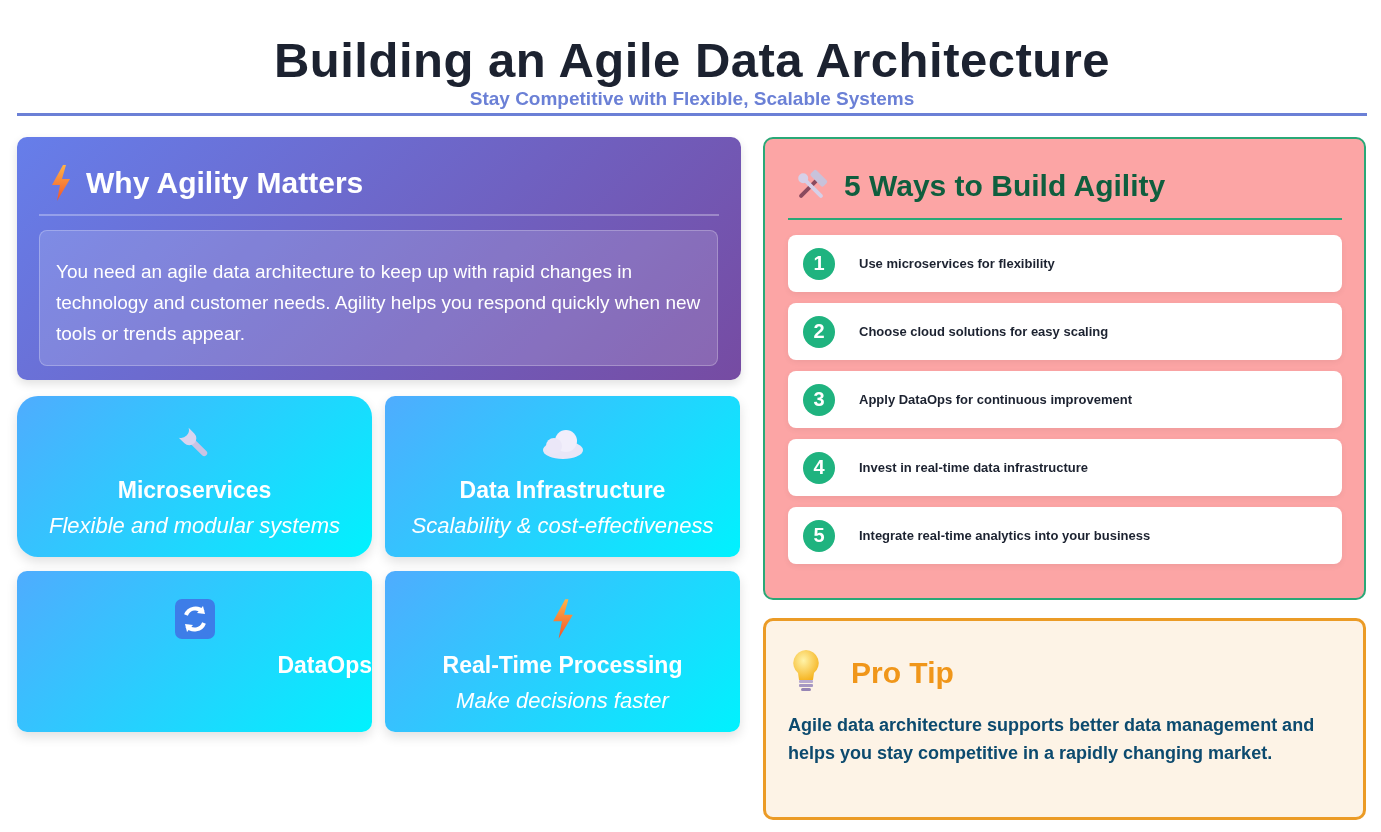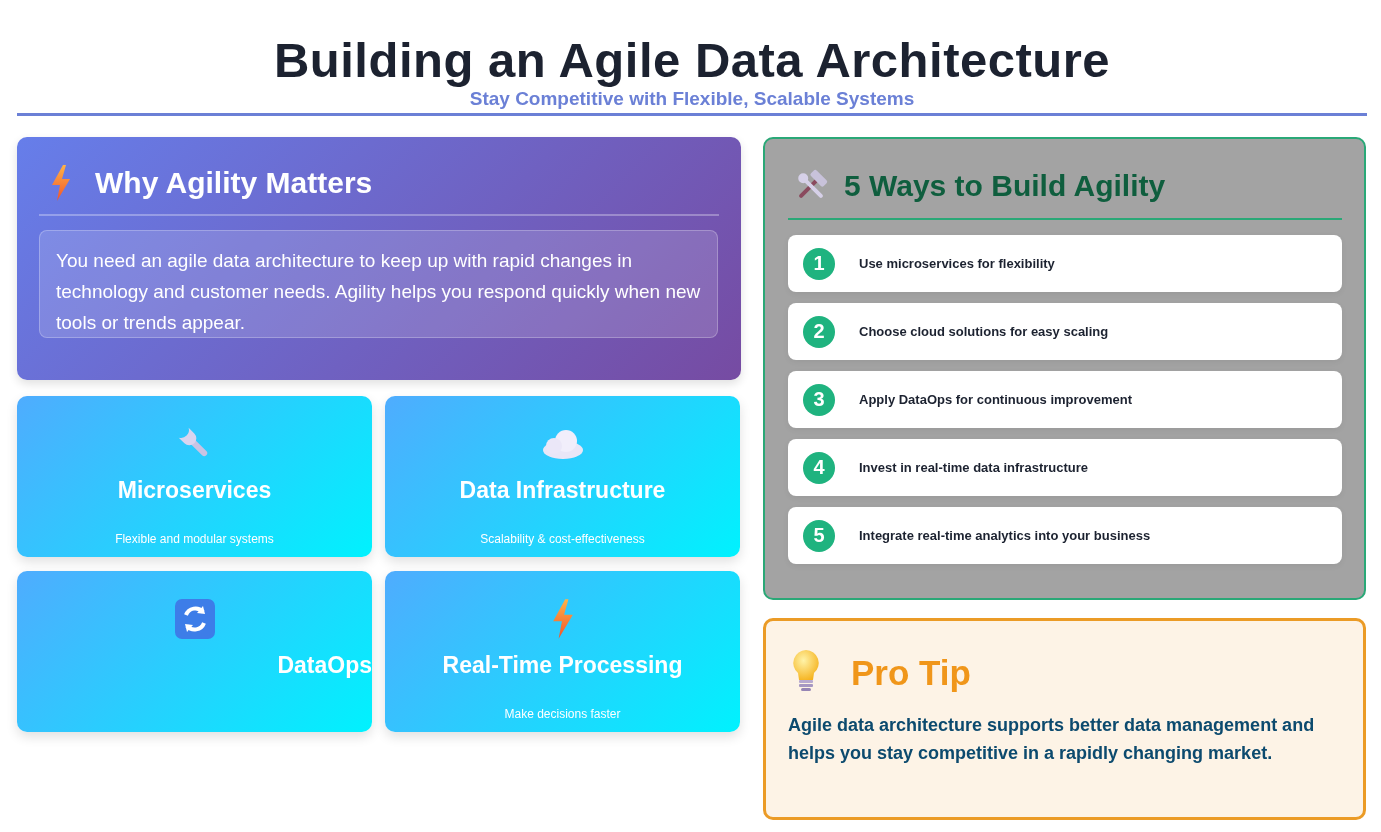--- a/index.html
+++ b/index.html
@@ -7,46 +7,46 @@
   body { font-family: "Liberation Sans", sans-serif; color: #1f2533; position: relative; }
 
   .header { position: absolute; left: 17px; top: 0; width: 1350px; height: 116px; text-align: center; border-bottom: 3px solid #6b80d6; }
   .title { font-size: 49px; font-weight: 700; color: #1c2230; margin-top: 32px; line-height: 56px; letter-spacing: 0.5px; }
   .subtitle { font-size: 19px; font-weight: 700; color: #6b80d6; line-height: 22px; }
 
   .why-card { position: absolute; left: 17px; top: 137px; width: 724px; height: 243px; border-radius: 10px;
     background: linear-gradient(135deg, #667eea 0%, #764ba2 100%); box-shadow: 0 4px 10px rgba(0,0,0,0.12); }
   .why-head { position: absolute; left: 22px; top: 26px; right: 22px; height: 53px; border-bottom: 2px solid rgba(255,255,255,0.3); display: flex; align-items: flex-start; }
   .why-head .ic { width: 44px; height: 40px; display: flex; align-items: center; justify-content: center; }
-  .why-head h2 { color: #ffffff; font-size: 30px; font-weight: 700; margin-left: 12px; line-height: 40px; }
-  .why-body { position: absolute; left: 22px; top: 93px; width: 679px; height: 108px; border-radius: 8px;
-    background: rgba(255,255,255,0.15); border: 1px solid rgba(255,255,255,0.25); padding: 14px 16px; }
+  .why-head h2 { color: #ffffff; font-size: 30px; font-weight: 700; margin-left: 3px; line-height: 40px; }
+  .why-body { position: absolute; left: 22px; top: 93px; width: 679px; height: 136px; border-radius: 8px;
+    background: rgba(255,255,255,0.15); border: 1px solid rgba(255,255,255,0.25); padding: 25px 16px; }
   .why-body p { color: #ffffff; font-size: 19px; line-height: 31px; }
 
   .feature { position: absolute; width: 355px; height: 161px; border-radius: 10px;
     background: linear-gradient(135deg, #4facfe 0%, #00f2fe 100%); box-shadow: 0 5px 12px rgba(0,0,0,0.12); text-align: center; color: #ffffff; }
   .feature .ic { height: 44px; margin-top: 26px; display: flex; justify-content: center; align-items: center; }
   .feature h3 { font-size: 23px; font-weight: 700; margin-top: 10px; line-height: 28px; }
-  .feature p { font-size: 12px; margin-top: 25px; line-height: 20px; }
+  .feature p { font-size: 22px; margin-top: 12px; line-height: 20px; font-style: italic; }
 
   .ways-card { position: absolute; left: 763px; top: 137px; width: 603px; height: 463px; border-radius: 10px;
-    background: #a3a3a3; border: 2px solid #2aa877; }
+    background: #fca5a5; border: 2px solid #2aa877; }
   .ways-head { position: absolute; left: 23px; top: 25px; width: 554px; height: 56px; border-bottom: 2px solid #2aa877; display: flex; align-items: flex-start; }
   .ways-head .ic { width: 46px; height: 44px; display: flex; align-items: center; justify-content: center; }
   .ways-head h2 { color: #0f5e3e; font-size: 30px; font-weight: 700; margin-left: 10px; line-height: 44px; }
   .way { position: absolute; left: 23px; width: 554px; height: 57px; border-radius: 8px; background: #ffffff; box-shadow: 0 2px 6px rgba(0,0,0,0.06);
     display: flex; align-items: center; padding-left: 15px; }
   .num { width: 32px; height: 32px; border-radius: 50%; background: #1fb37f; color: #ffffff; font-weight: 700; font-size: 20px;
     display: flex; align-items: center; justify-content: center; }
   .way span.t { margin-left: 24px; font-size: 13px; font-weight: 700; color: #1c2230; }
 
   .tip-card { position: absolute; left: 763px; top: 618px; width: 603px; height: 202px; border-radius: 10px;
     background: #fdf3e6; border: 3px solid #eb9b26; }
   .tip-head { position: absolute; left: 25px; top: 28px; display: flex; align-items: center; }
-  .tip-head h2 { color: #f0961a; font-size: 35px; font-weight: 700; margin-left: 30px; }
+  .tip-head h2 { color: #f0961a; font-size: 30px; font-weight: 700; margin-left: 30px; }
   .tip-body { position: absolute; left: 22px; top: 90px; width: 560px; font-size: 18px; font-weight: 700; line-height: 28px; color: #0c4a6e; }
 </style>
 </head>
 <body>
 
 <div class="header">
   <div class="title">Building an Agile Data Architecture</div>
   <div class="subtitle">Stay Competitive with Flexible, Scalable Systems</div>
 </div>
 
@@ -63,21 +63,21 @@
           <path d="M13 0 L2 20 L10 20 L7 36 L20 14 L12 14 L16 0 Z" fill="url(#lg1)"></path>
         </svg>
     </span>
     <h2>Why Agility Matters</h2>
   </div>
   <div class="why-body">
     <p>You need an agile data architecture to keep up with rapid changes in technology and customer needs. Agility helps you respond quickly when new tools or trends appear.</p>
   </div>
 </div>
 
-<div class="feature" style="left:17px; top:396px;">
+<div class="feature" style="left:17px; top:396px;border-radius:21px;">
   <div class="ic">
     <svg width="40" height="40" viewBox="0 0 40 40">
         <g transform="rotate(-45 20 20)">
           <rect x="17" y="10" width="6" height="26" rx="3" fill="#c9c3e3"></rect>
           <path d="M13 4 a8 8 0 0 0 14 0 l0 8 a7 7 0 0 1 -14 0 Z" fill="#d9d4ef"></path>
         </g>
       </svg>
   </div>
   <h3>Microservices</h3>
   <p>Flexible and modular systems</p>

